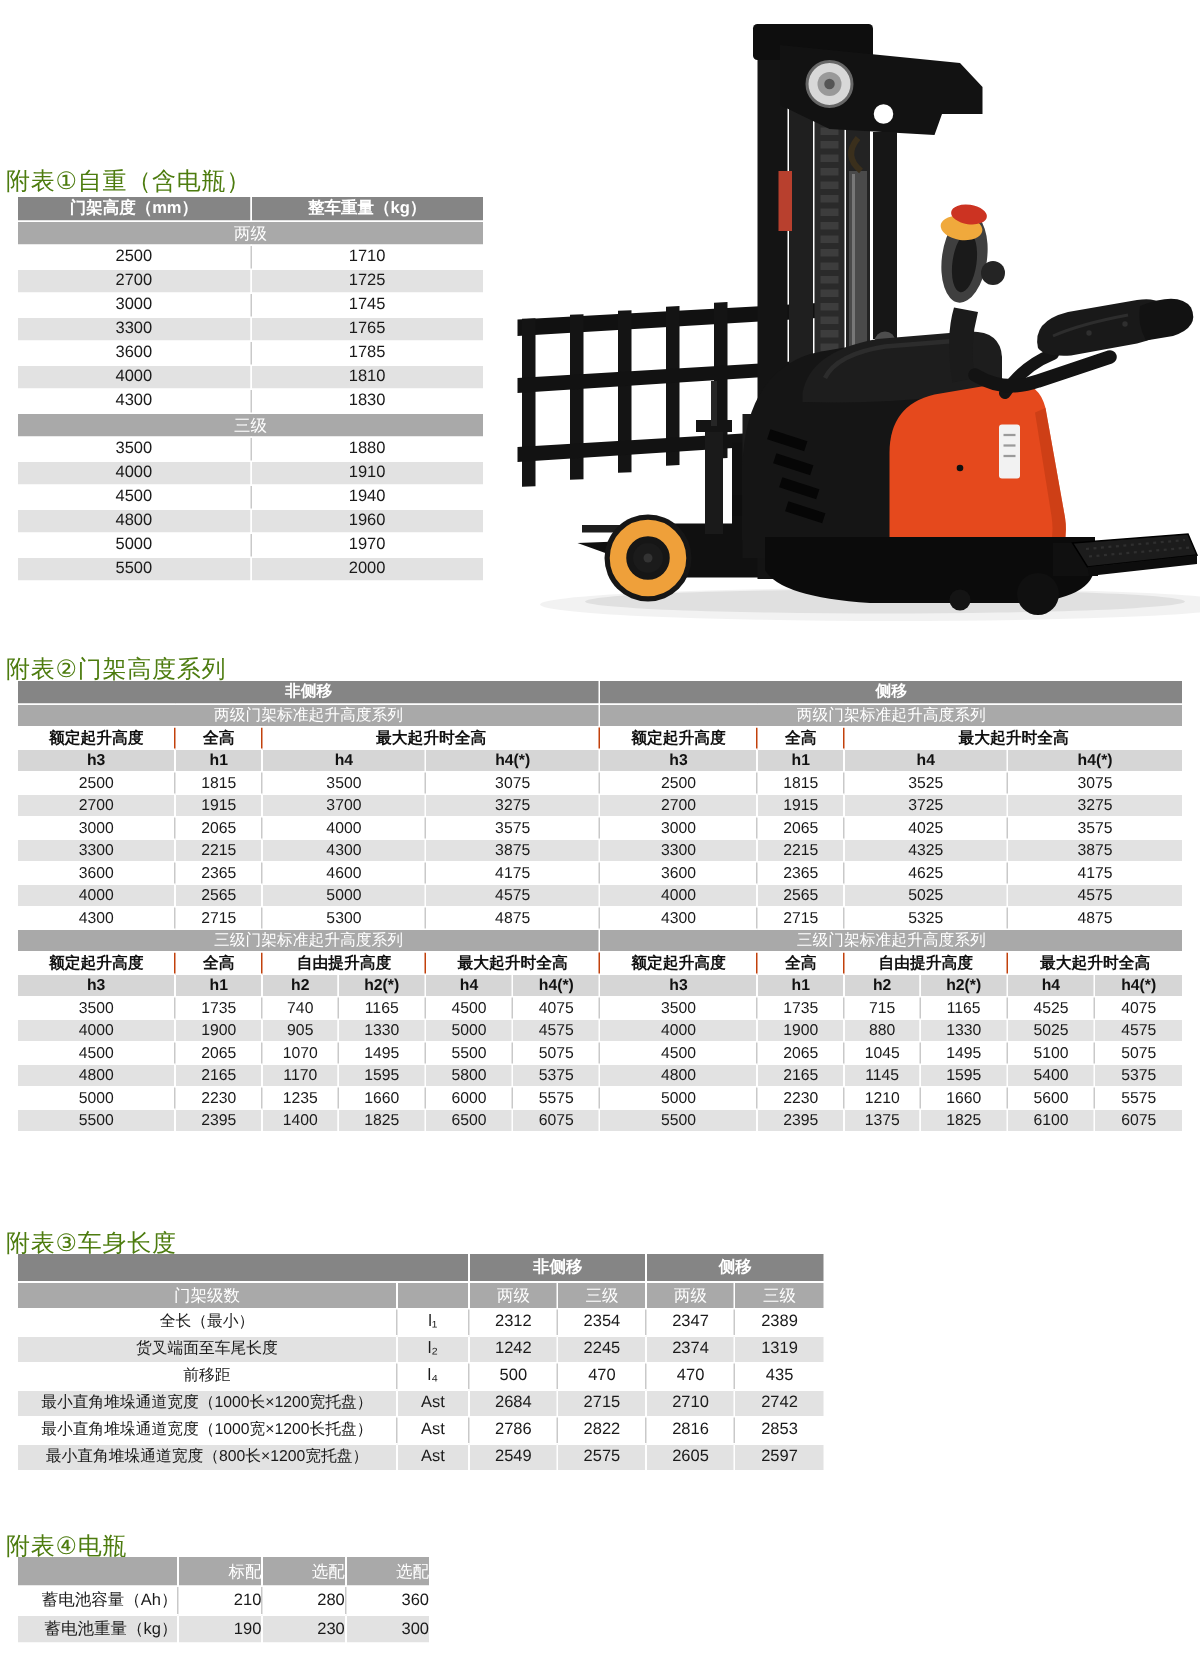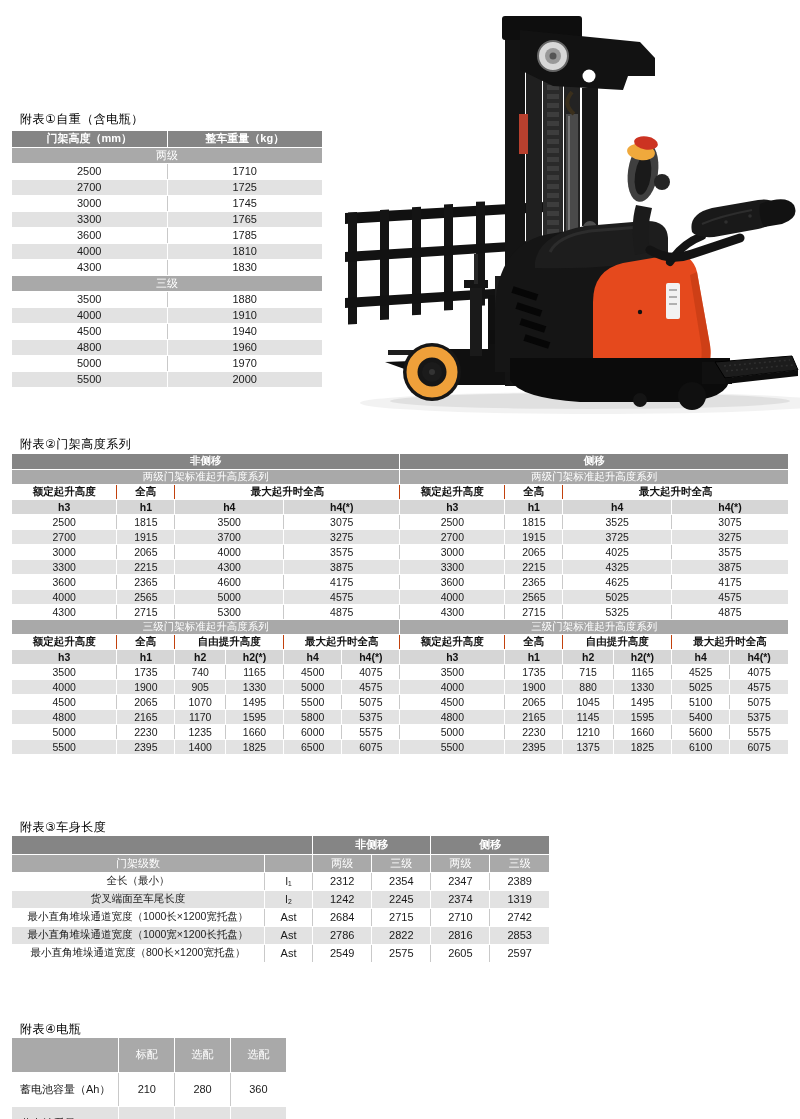--- a/index.html
+++ b/index.html
@@ -1,20 +1,20 @@
 <!DOCTYPE html>
 <html><head>
 <meta charset="utf-8">
 <style>
   * { margin:0; padding:0; box-sizing:border-box; }
   html,body { background:#ffffff; }
   body { width:800px; height:1119px; position:relative; font-family:"Liberation Sans","DejaVu Sans",sans-serif; }
   .page { position:absolute; inset:0; background:#fff; overflow:hidden; }
 
-  .tbl-title { position:absolute; left:20px; font-size:12px; color:#000000; letter-spacing:.5px; }
+  .tbl-title { position:absolute; left:4px; font-size:16px; color:#4d7c0f; letter-spacing:.5px; }
 
   table.spec { position:absolute; border-collapse:collapse; table-layout:fixed; text-align:center; color:#1a1a1a; }
   table.spec td { border-right:1px solid #fff; border-bottom:1px solid #fff; overflow:hidden; white-space:nowrap; }
   table.spec td:last-child { border-right:none; }
 
   tr.hdr-dark td  { background:#858585; color:#fff; font-weight:bold;margin-left:28px; }
   tr.hdr-med td   { background:#a9a9a9; color:#fff; }
   tr.hdr-white td { background:#fff; color:#111; font-weight:bold; border-right:1px solid #c2410c; }
   tr.hdr-light td { background:#d6d6d6; color:#111; font-weight:bold; }
 
@@ -26,21 +26,21 @@
   .t1tbl td { height:16px; }
 
   .t2tbl { left:12px; top:454px; width:776px; font-size:10.5px; }
   .t2tbl td { height:15px; }
 
   .t3tbl { left:12px; top:836px; width:537px; font-size:11px; }
   .t3tbl td { height:18px; }
   .t3tbl tbody.data td:first-child { font-size:10.5px; }
 
   .t4tbl { left:12px; top:1038px; width:274px; font-size:11px; }
-  .t4tbl td { height:34px; }
+  .t4tbl td { height:19px;text-align:right; }
 
   .truck-wrap { position:absolute; left:340px; top:0; width:460px; height:420px; }
 </style>
 </head>
 <body>
 
 <div class="page">
 
   <div class="truck-wrap">
     <svg viewBox="0 0 460 420" width="460" height="420">
@@ -505,20 +505,28 @@
         </tr>
         <tr>
           <td>货叉端面至车尾长度</td>
           <td>l₂</td>
           <td>1242</td>
           <td>2245</td>
           <td>2374</td>
           <td>1319</td>
         </tr>
         <tr>
+          <td>前移距</td>
+          <td>l₄</td>
+          <td>500</td>
+          <td>470</td>
+          <td>470</td>
+          <td>435</td>
+        </tr>
+        <tr>
           <td>最小直角堆垛通道宽度（1000长×1200宽托盘）</td>
           <td>Ast</td>
           <td>2684</td>
           <td>2715</td>
           <td>2710</td>
           <td>2742</td>
         </tr>
         <tr>
           <td>最小直角堆垛通道宽度（1000宽×1200长托盘）</td>
           <td>Ast</td>

